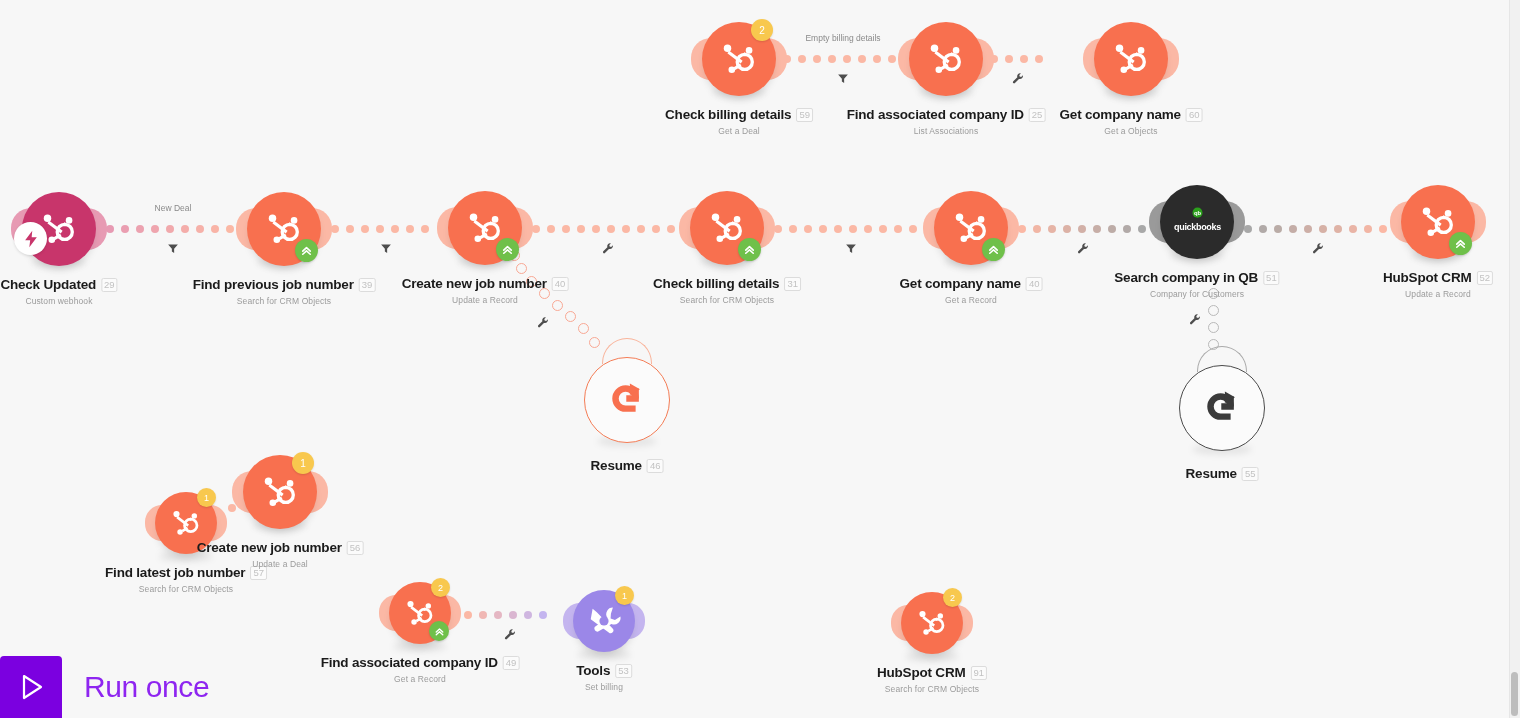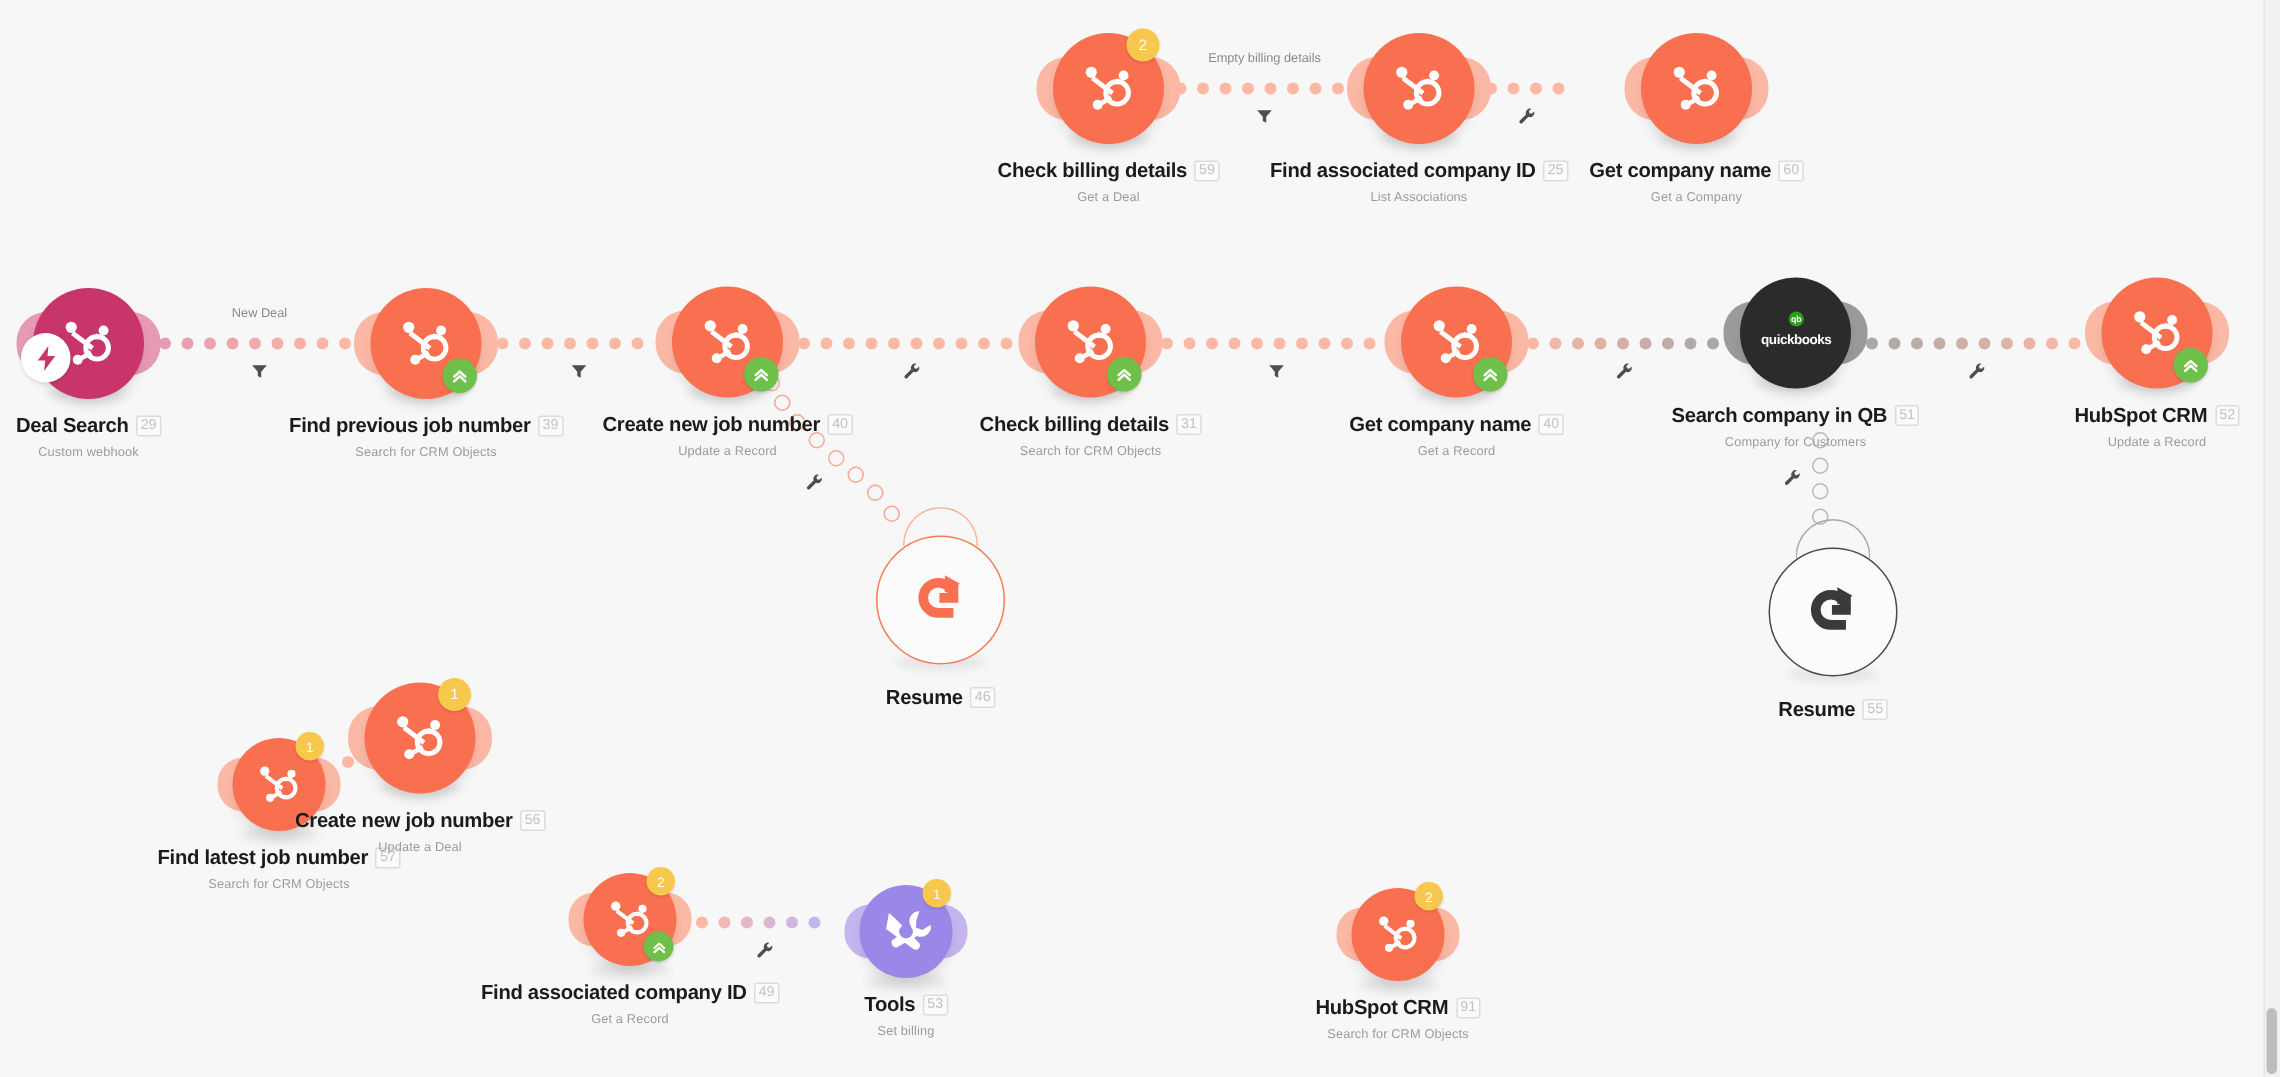--- a/index.html
+++ b/index.html
@@ -450,21 +450,21 @@
       <path d="M18.4 20.4 L37 34.6 L34.4 38.2 L15.8 24 Z"></path>
       <path d="M42.6 24.3 L40.5 28.6 L37.4 27.2 L39.6 22.6 Z"></path>
       <path d="M24.6 43.6 L33.4 38.4 L35.6 42.2 L26.8 47.4 Z"></path>
       <circle cx="40" cy="36" r="10.5" fill="none" stroke="#ffffff" stroke-width="4.6"></circle>
     </g>
   </svg>
         </div>
 
      <div class="label">
        <div><span class="title">Get company name</span><span class="num">60</span></div>
-       <div class="sub">Get a Company</div>
+       <div class="sub">Get a Objects</div>
      </div>
       </div>
       <div class="node" style="left: 59px; top: 229px;">
         <div class="ear left" style="background:#e79ab3"></div>
      <div class="ear right" style="background:#e79ab3"></div>
      <div class="shadow-blob"></div>
      <div class="bulb" style="background:#c8356b">
           <svg width="46" height="46" viewBox="0 0 64 64">
     <g fill="#ffffff">
       <circle cx="16" cy="17" r="5.2"></circle>
@@ -477,21 +477,21 @@
     </g>
   </svg>
         </div>
 
      <div class="badge-bolt">
           <svg width="20" height="20" viewBox="0 0 24 24">
     <path d="M13.5 2 L5 13.5 H11 L10 22 L19 10 H12.8 Z" fill="#c8356b"></path>
   </svg>
         </div>
      <div class="label">
-       <div><span class="title">Deal Search</span><span class="num">29</span></div>
+       <div><span class="title">Check Updated</span><span class="num">29</span></div>
        <div class="sub">Custom webhook</div>
      </div>
       </div>
       <div class="node" style="left: 284px; top: 229px;">
         <div class="ear left" style="background:#fbb8a5"></div>
      <div class="ear right" style="background:#fbb8a5"></div>
      <div class="shadow-blob"></div>
      <div class="bulb" style="background:#f8704f">
           <svg width="46" height="46" viewBox="0 0 64 64">
     <g fill="#ffffff">
@@ -800,13 +800,21 @@
     <path d="M44 30 a14 14 0 1 0 -14 14 L44 44" fill="none" stroke="#3a3a3a" stroke-width="9"></path>
     <path d="M36 9 L50 17 L36 25 Z" fill="#3a3a3a"></path>
   </svg>
         </div>
      <div class="label" style="top:56px">
        <div><span class="title">Resume</span><span class="num">55</span></div>
      </div>
       </div>
     </div>
 
+  <div id="runbar">
+    <div id="runbtn">
+      <svg width="34" height="34" viewBox="0 0 34 34">
+        <path d="M10 6 L27 17 L10 28 Z" fill="none" stroke="#ffffff" stroke-width="2.2" stroke-linejoin="round"></path>
+      </svg>
+    </div>
+    <div id="runlabel">Run once</div>
+  </div>
 </div>
 
 </body></html>

